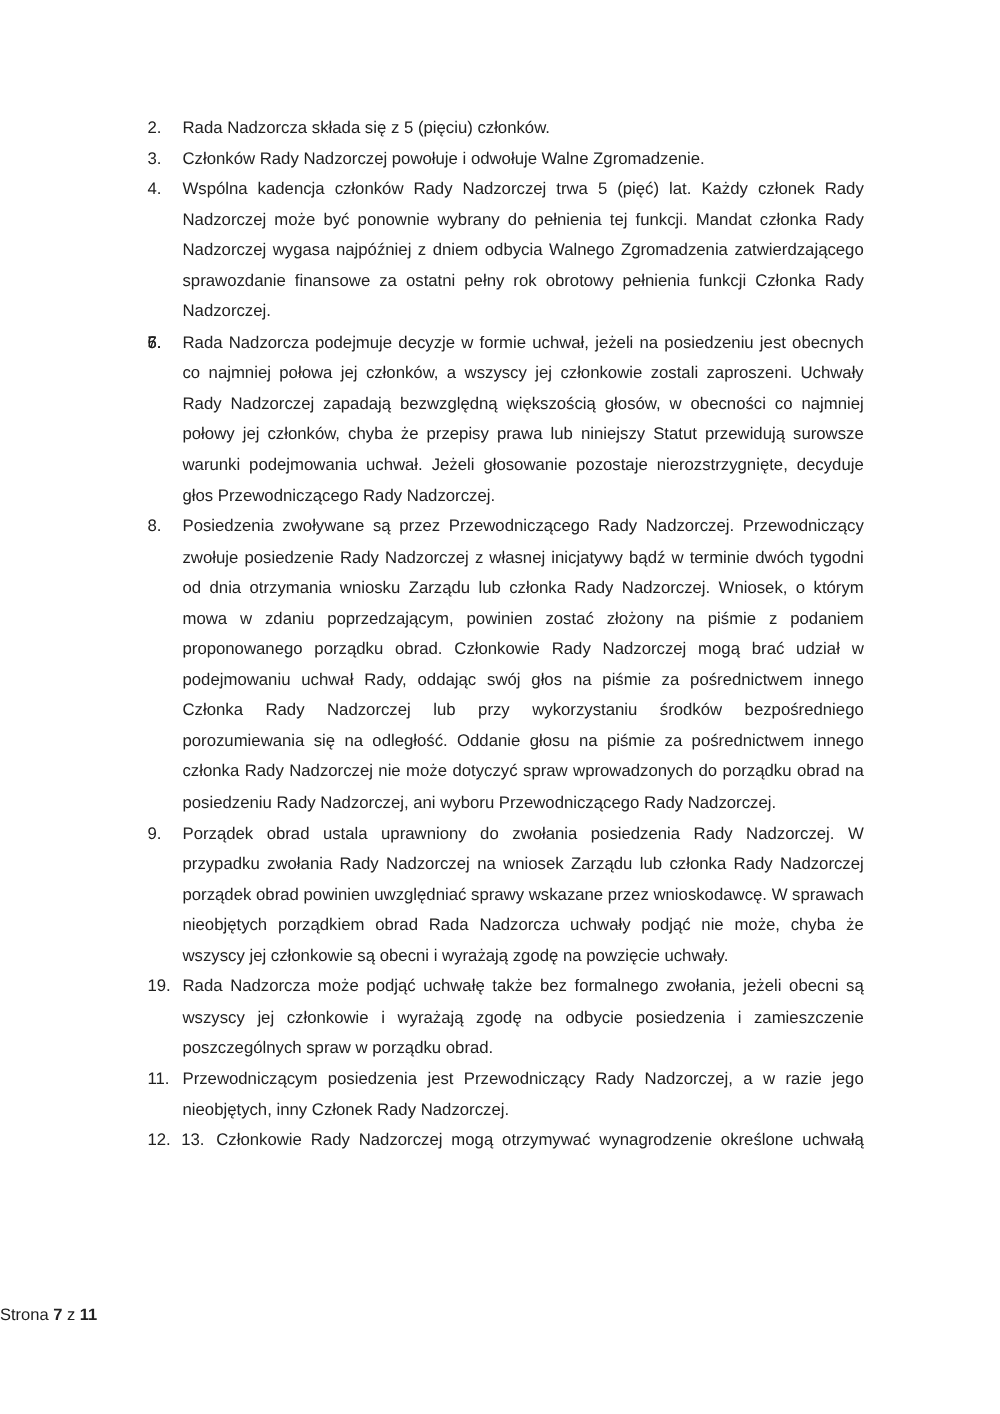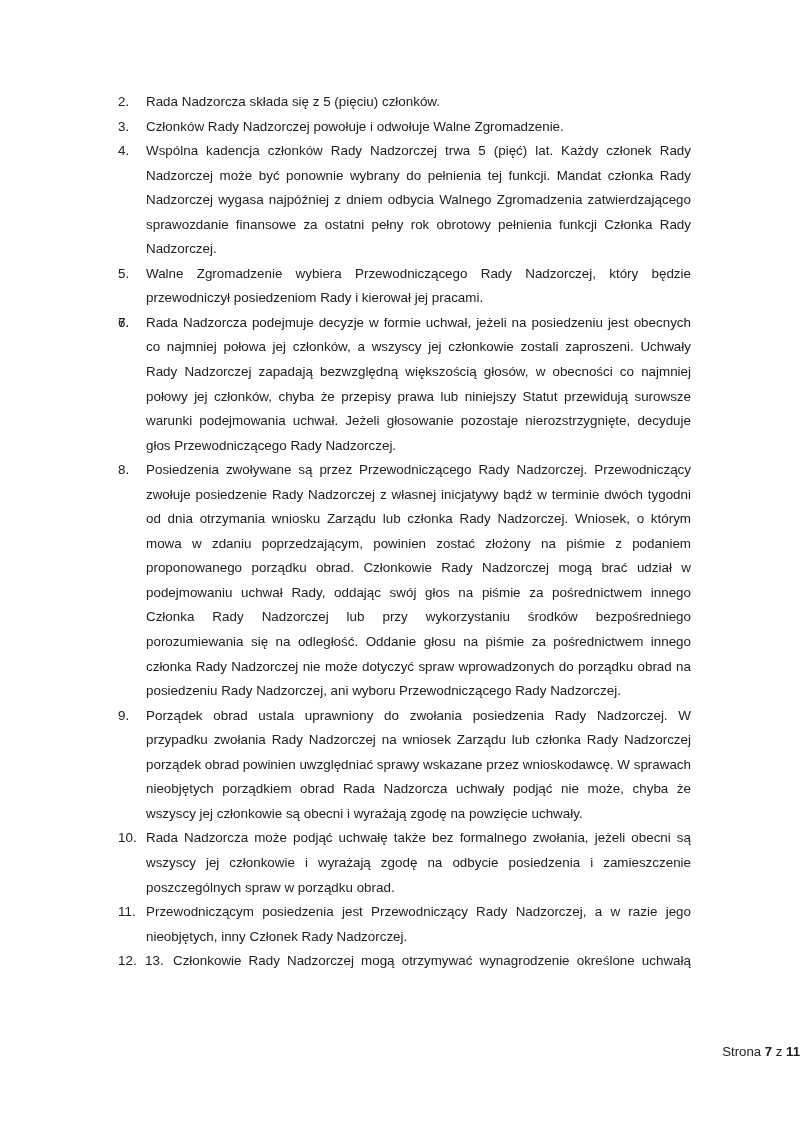--- a/index.html
+++ b/index.html
@@ -39,21 +39,21 @@
   }
   .justify-last {
     text-align-last: justify;
     margin-left: 27px;
   }
   .footer {
     position: absolute;
     left: 0;
     right: 0;
     top: 1044px;
-    text-align: right;
+    text-align: left;
     font-size: 13.2px;
     color: #212121;
   }
   .footer b {
     font-weight: bold;
   }
 </style>
 </head>
 <body>
 
@@ -70,21 +70,20 @@
       <span>Członków Rady Nadzorczej powołuje i odwołuje Walne Zgromadzenie.</span>
     </div>
 
     <div class="list-item">
       <span class="item-number">4.</span>
       <span>Wspólna kadencja członków Rady Nadzorczej trwa 5 (pięć) lat. Każdy członek Rady Nadzorczej może być ponownie wybrany do pełnienia tej funkcji. Mandat członka Rady Nadzorczej wygasa najpóźniej z dniem odbycia Walnego Zgromadzenia zatwierdzającego sprawozdanie finansowe za ostatni pełny rok obrotowy pełnienia funkcji Członka Rady Nadzorczej.</span>
     </div>
 
     <div class="list-item">
       <span class="item-number">5.</span>
-      <span>Walne Zgromadzenie wybiera Przewodniczącego Rady Nadzorczej, który będzie przewodniczył posiedzeniom Rady i kierował jej pracami.</span>
     </div>
 
     <div class="list-item">
       <span class="item-number">6.</span>
     </div>
 
     <div class="list-item">
       <span class="item-number">7.</span>
       <span>Rada Nadzorcza podejmuje decyzje w formie uchwał, jeżeli na posiedzeniu jest obecnych co najmniej połowa jej członków, a wszyscy jej członkowie zostali zaproszeni. Uchwały Rady Nadzorczej zapadają bezwzględną większością głosów, w obecności co najmniej połowy jej członków, chyba że przepisy prawa lub niniejszy Statut przewidują surowsze warunki podejmowania uchwał. Jeżeli głosowanie pozostaje nierozstrzygnięte, decyduje głos Przewodniczącego Rady Nadzorczej.</span>
     </div>
@@ -93,21 +92,21 @@
       <span class="item-number">8.</span>
       <span>Posiedzenia zwoływane są przez Przewodniczącego Rady Nadzorczej. Przewodniczący zwołuje posiedzenie Rady Nadzorczej z własnej inicjatywy bądź w terminie dwóch tygodni od dnia otrzymania wniosku Zarządu lub członka Rady Nadzorczej. Wniosek, o którym mowa w zdaniu poprzedzającym, powinien zostać złożony na piśmie z podaniem proponowanego porządku obrad. Członkowie Rady Nadzorczej mogą brać udział w podejmowaniu uchwał Rady, oddając swój głos na piśmie za pośrednictwem innego Członka Rady Nadzorczej lub przy wykorzystaniu środków bezpośredniego porozumiewania się na odległość. Oddanie głosu na piśmie za pośrednictwem innego członka Rady Nadzorczej nie może dotyczyć spraw wprowadzonych do porządku obrad na posiedzeniu Rady Nadzorczej, ani wyboru Przewodniczącego Rady Nadzorczej.</span>
     </div>
 
     <div class="list-item">
       <span class="item-number">9.</span>
       <span>Porządek obrad ustala uprawniony do zwołania posiedzenia Rady Nadzorczej. W przypadku zwołania Rady Nadzorczej na wniosek Zarządu lub członka Rady Nadzorczej porządek obrad powinien uwzględniać sprawy wskazane przez wnioskodawcę. W sprawach nieobjętych porządkiem obrad Rada Nadzorcza uchwały podjąć nie może, chyba że wszyscy jej członkowie są obecni i wyrażają zgodę na powzięcie uchwały.</span>
     </div>
 
     <div class="list-item">
-      <span class="item-number">10.</span>
+      <span class="item-number">19.</span>
       <span>Rada Nadzorcza może podjąć uchwałę także bez formalnego zwołania, jeżeli obecni są wszyscy jej członkowie i wyrażają zgodę na odbycie posiedzenia i zamieszczenie poszczególnych spraw w porządku obrad.</span>
     </div>
 
     <div class="list-item">
       <span class="item-number">11.</span>
       <span>Przewodniczącym posiedzenia jest Przewodniczący Rady Nadzorczej, a w razie jego nieobjętych, inny Członek Rady Nadzorczej.</span>
     </div>
 
     <div class="list-item">
       <span class="item-number">12.</span>

